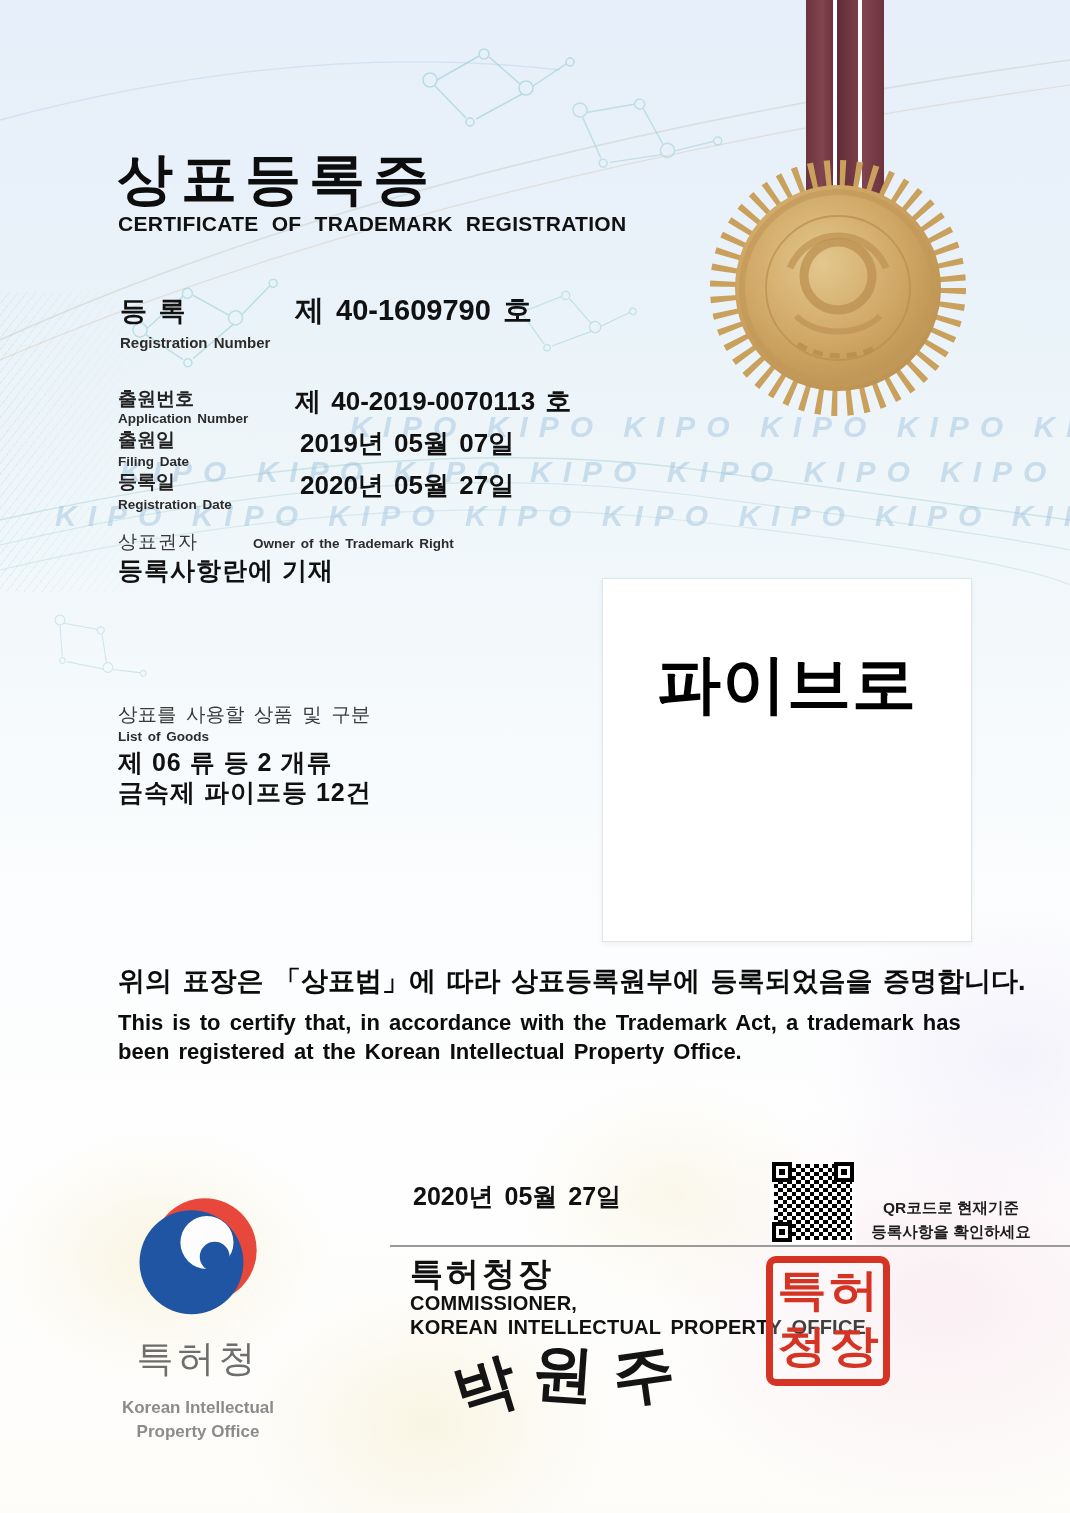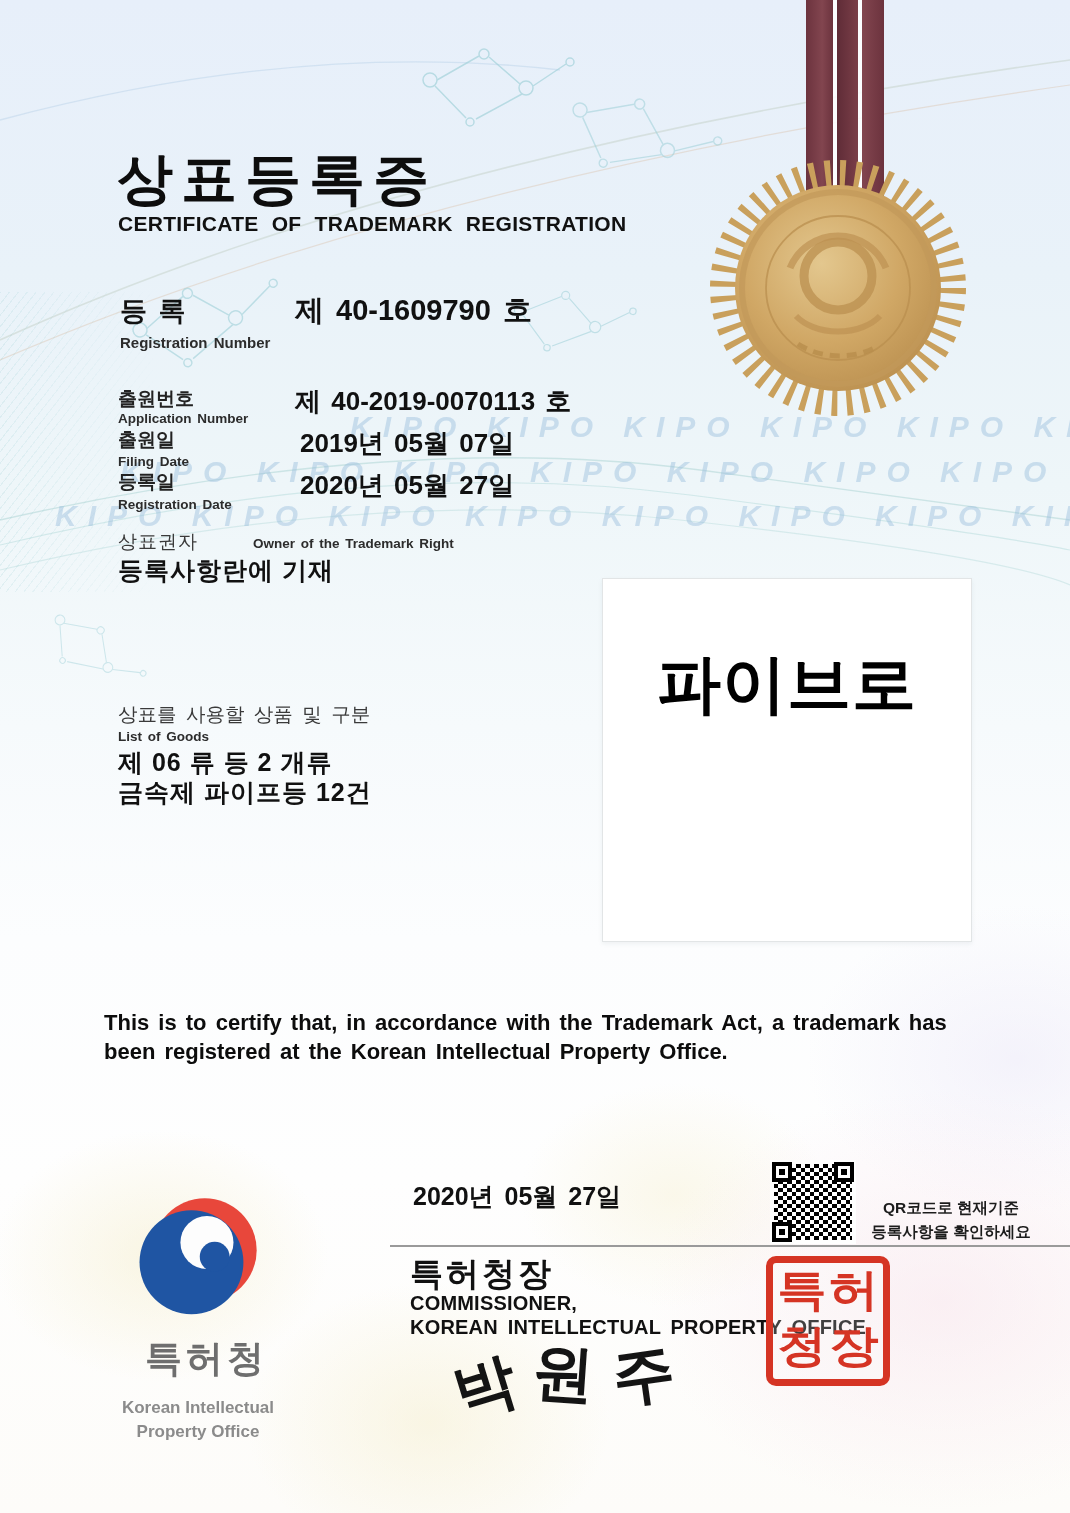--- a/index.html
+++ b/index.html
@@ -46,21 +46,21 @@
   .owner-ko{font-size:19px;font-weight:400;color:#3a3a3a;letter-spacing:1px;}
   .owner-val{font-size:25px;font-weight:800;letter-spacing:1px;}
   .tm-box{
     left:602px;top:578px;width:368px;height:362px;background:#fff;
     border:1px solid #e2e5e6;box-shadow:0 2px 4px rgba(120,140,150,.10);
     display:flex;justify-content:center;align-items:flex-start;z-index:3;
   }
   .tm-name{margin-top:62px;font-size:64px;font-weight:900;letter-spacing:1px;color:#000;text-align:center;}
   .goods-ko{font-size:19.5px;font-weight:500;color:#3a3a3a;word-spacing:4px;}
   .stmt-ko{left:118px;top:963px;font-size:27px;font-weight:800;word-spacing:3px;white-space:nowrap;color:#0c0c0c;}
-  .stmt-en{left:104px;top:1008px;width:888px;font-size:22px;font-weight:700;word-spacing:3px;line-height:1.32;color:#0c0c0c;}
+  .stmt-en{left:118px;top:1008px;width:888px;font-size:22px;font-weight:700;word-spacing:3px;line-height:1.32;color:#0c0c0c;}
   
   .issue-date{left:413px;top:1180px;font-size:25px;font-weight:600;word-spacing:4px;}
   .qr{left:770px;top:1160px;width:86px;height:84px;background:#fff;z-index:3;}
   .qr .noise{position:absolute;inset:4px;background-color:#fff;
     background-image:
       repeating-linear-gradient(0deg,#000 0 4px,#fff 4px 8px),
       repeating-linear-gradient(90deg,#000 0 4px,#fff 4px 9px);
     background-blend-mode:difference;}
   .finder{position:absolute;width:20px;height:20px;border:4px solid #000;background:#fff;box-sizing:border-box;}
   .finder::after{content:"";position:absolute;left:3px;top:3px;width:6px;height:6px;background:#000;}
@@ -78,21 +78,21 @@
     left:766px;top:1256px;width:124px;height:130px;z-index:4;
     border:7px solid #d53424;border-radius:10px;box-sizing:border-box;
     background:rgba(255,255,255,.2);display:grid;grid-template-columns:1fr 1fr;
     padding:2px 3px;
   }
   .seal span{
     font-size:44px;font-weight:900;color:#d53424;line-height:1.18;text-align:center;
     transform:scaleX(1.12);font-family:"Liberation Serif","DejaVu Serif",serif;
   }
   .gov-logo{left:130px;top:1196px;z-index:3;}
-  .org-ko{left:128px;top:1334px;width:140px;text-align:right;font-size:37px;font-weight:700;letter-spacing:4px;color:#6e6e6e;}
+  .org-ko{left:128px;top:1334px;width:140px;text-align:center;font-size:37px;font-weight:400;letter-spacing:4px;color:#6e6e6e;}
   .org-en{left:88px;top:1396px;width:220px;text-align:center;font-size:17px;font-weight:600;color:#8b8b8b;line-height:1.4;}
 </style>
 </head>
 <body>
 
 <div class="cert">
 
   <svg class="abs bg-svg" width="1070" height="1513" viewBox="0 0 1070 1513">
     <defs>
       <g id="cluster" stroke="#9fd0d8" fill="none" stroke-width="1.5">
@@ -174,20 +174,21 @@
 
   <div class="abs tm-box">
     <div class="tm-name">파이브로</div>
   </div>
 
   <div class="abs z goods-ko" style="left:118px;top:701px;">상표를 사용할 상품 및 구분</div>
   <div class="abs z lbl-en" style="left:118px;top:729px;">List of Goods</div>
   <div class="abs z owner-val" style="left:118px;top:746px;">제 06 류 등 2 개류</div>
   <div class="abs z owner-val" style="left:118px;top:776px;">금속제 파이프등 12건</div>
 
+  <div class="abs stmt-ko z">위의 표장은 「상표법」에 따라 상표등록원부에 등록되었음을 증명합니다.</div>
   <div class="abs stmt-en z">This is to certify that, in accordance with the Trademark Act, a trademark has been registered at the Korean Intellectual Property Office.</div>
 
   <div class="abs z issue-date">2020년 05월 27일</div>
   <div class="abs qr">
     <div class="noise"></div>
     <div class="finder" style="left:2px;top:2px;"></div>
     <div class="finder" style="right:2px;top:2px;"></div>
     <div class="finder" style="left:2px;bottom:2px;"></div>
   </div>
   <div class="abs z qr-cap">

